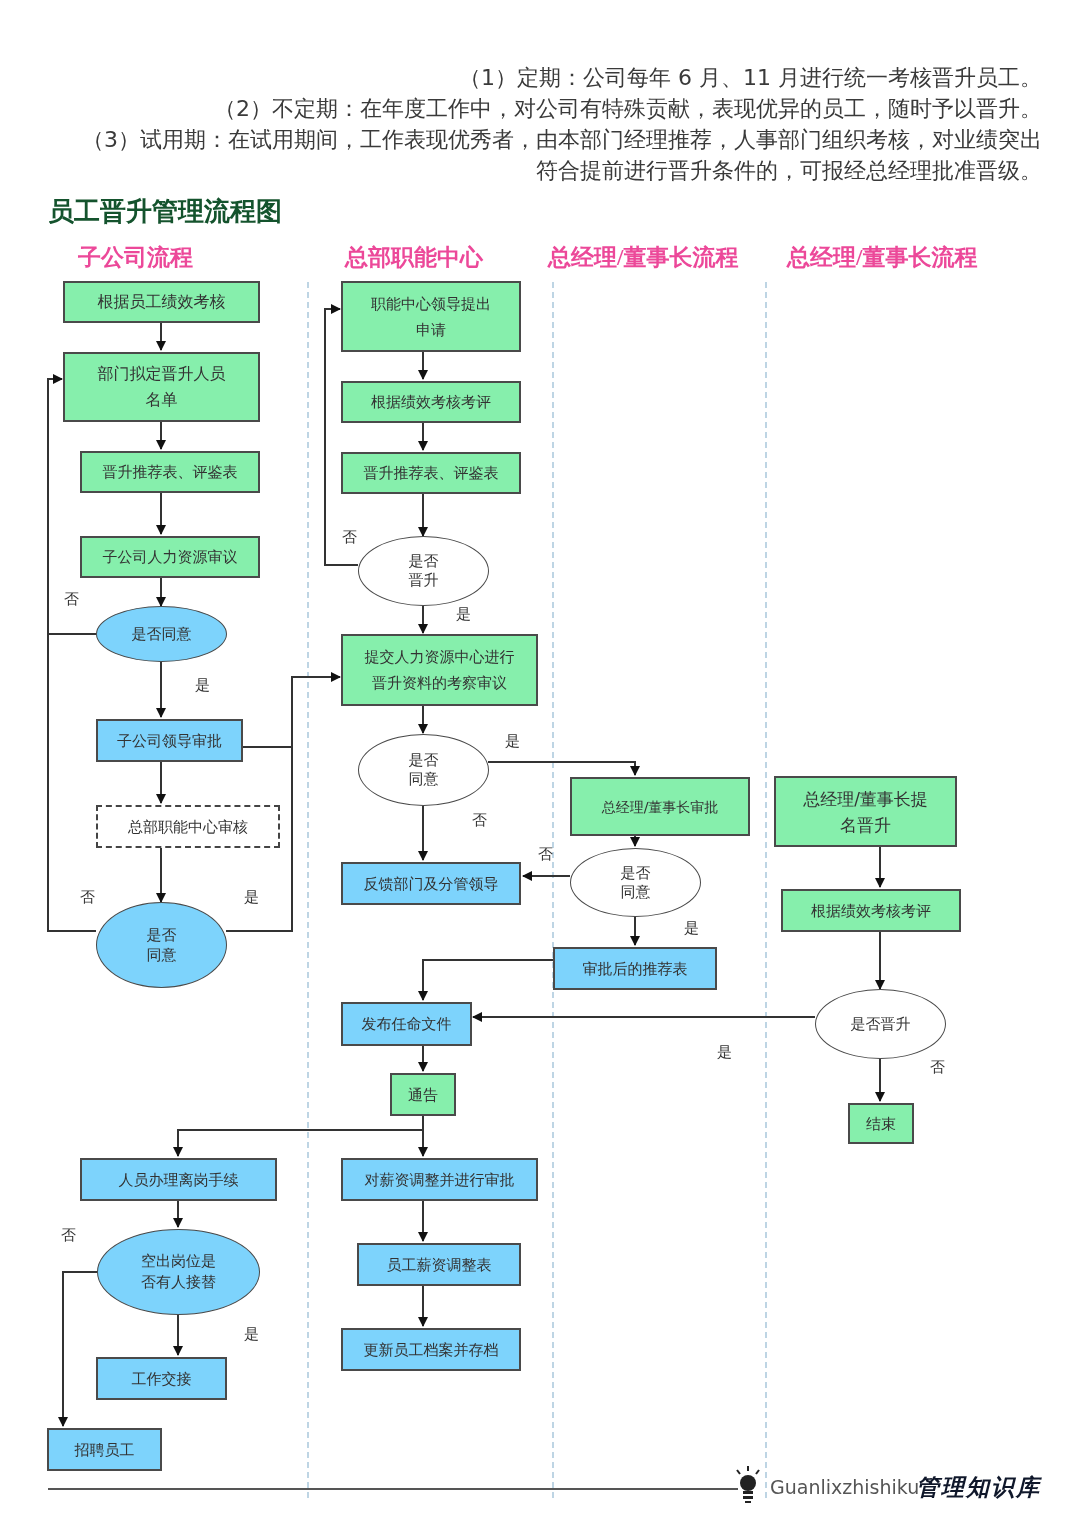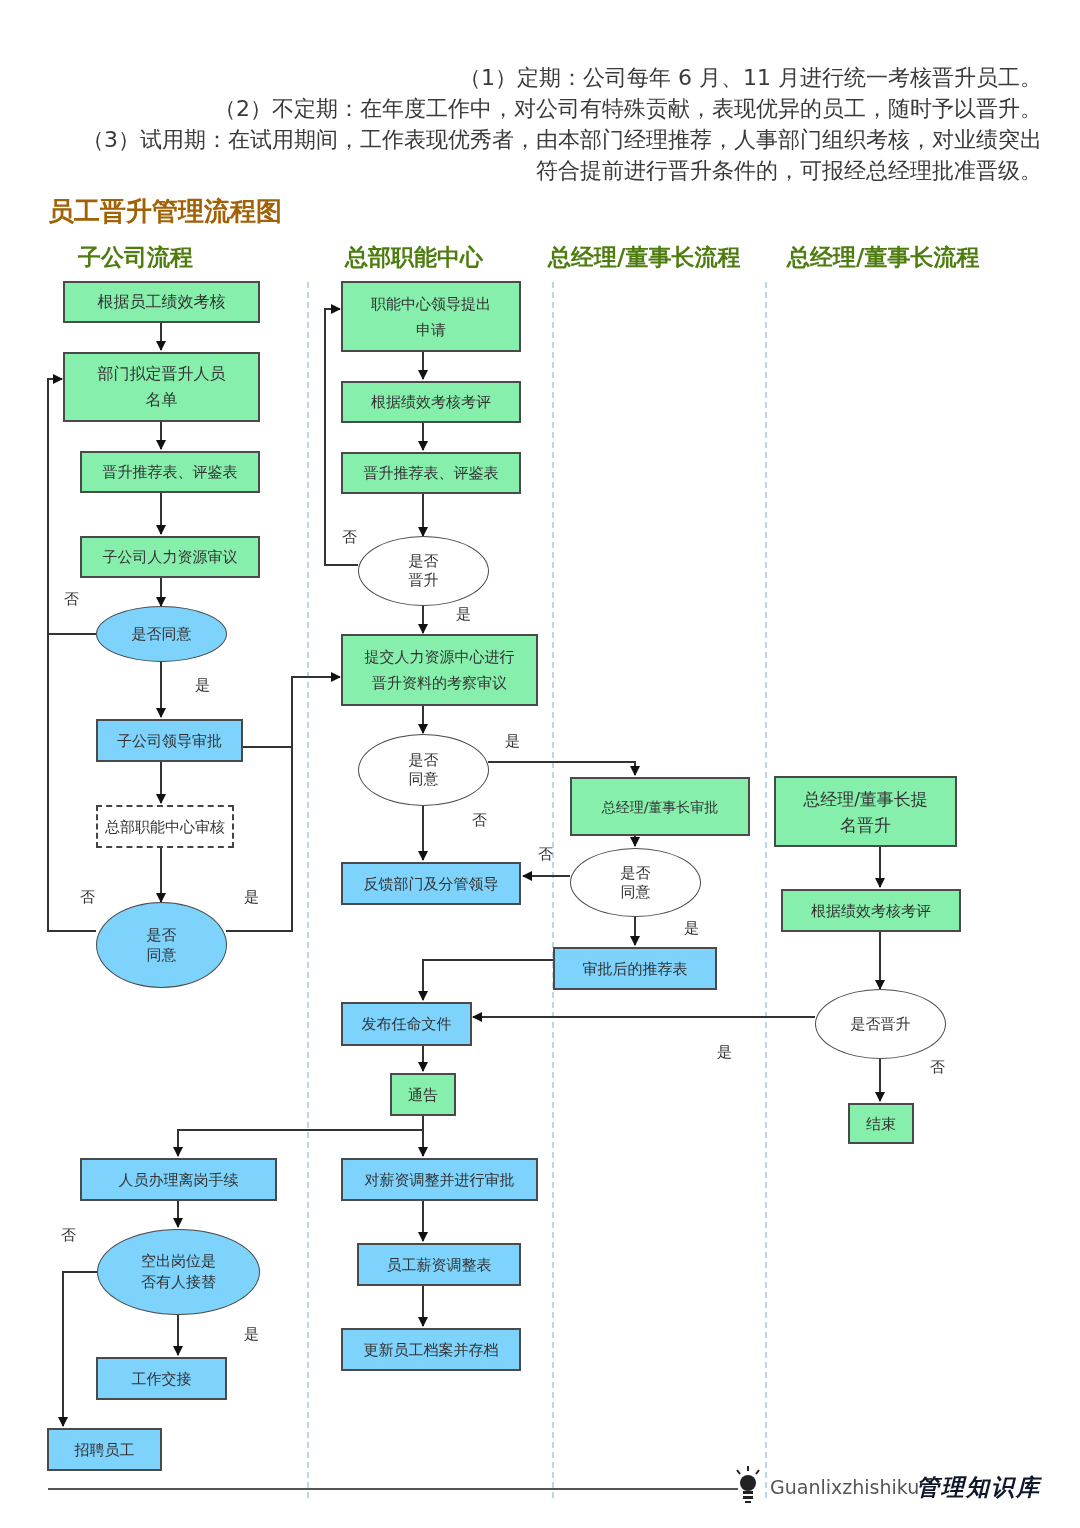--- a/index.html
+++ b/index.html
@@ -1,22 +1,22 @@
 <!DOCTYPE html>
 <html><head>
 <meta charset="utf-8">
 <style>
   html, body { margin: 0; padding: 0; background: #ffffff; }
   body { width: 1080px; height: 1528px; position: relative; overflow: hidden;
          font-family: "DejaVu Sans", "Liberation Sans", sans-serif; color: #333; }
   .intro { position: absolute; left: 52px; top: 62px; width: 990px; font-size: 22px; line-height: 31px; color: #3a3a3a; }
   .intro p { margin: 0; text-align: right; }
   .intro .ind { text-indent: 12px; }
-  .title { position: absolute; left: 48px; top: 194px; font-size: 26px; font-weight: bold; color: #a16207; }
-  .lane-title { position: absolute; top: 242px; font-size: 23px; font-weight: bold; color: #4d7c0f; white-space: nowrap; }
+  .title { position: absolute; left: 48px; top: 194px; font-size: 26px; font-weight: bold; color: #14532d; }
+  .lane-title { position: absolute; top: 242px; font-size: 23px; font-weight: bold; color: #ec4899; white-space: nowrap; font-family: Liberation Serif, serif; }
   svg#flow { position: absolute; left: 0; top: 0; }
   .node { position: absolute; box-sizing: border-box; display: flex; align-items: center; justify-content: center;
           text-align: center; font-size: 16px; line-height: 26px; color: #333; border: 2px solid #4a4a4a; }
   .g { background: #86efac; }
   .o { background: #7dd3fc; }
   .w { background: #ffffff; }
   .dash { background: #fff; border: 2px dashed #444; }
   .ell { border-radius: 50%; border-width: 1.5px; }
   .lbl { position: absolute; font-size: 15px; color: #333; }
   .footer { position: absolute; top: 1476px; left: 770px; font-size: 19px; color: #555; }
@@ -97,21 +97,21 @@
   </g>
 </svg>
 
 <div class="node g" style="left:63px;top:281px;width:197px;height:42px">根据员工绩效考核</div>
 <div class="node g" style="left:63px;top:352px;width:197px;height:70px;white-space:pre-line">部门拟定晋升人员
 名单</div>
 <div class="node g" style="left:80px;top:451px;width:180px;height:42px;font-size:15px">晋升推荐表、评鉴表</div>
 <div class="node g" style="left:80px;top:536px;width:180px;height:42px;font-size:15px">子公司人力资源审议</div>
 <div class="node o ell" style="left:96px;top:606px;width:131px;height:56px;font-size:15px">是否同意</div>
 <div class="node o" style="left:96px;top:719px;width:147px;height:43px;font-size:15px">子公司领导审批</div>
-<div class="node dash" style="left:96px;top:805px;width:138px;height:43px;font-size:15px">总部职能中心审核</div>
+<div class="node dash" style="left:96px;top:805px;width:184px;height:43px;font-size:15px">总部职能中心审核</div>
 <div class="node o ell" style="left:96px;top:902px;width:131px;height:86px;font-size:15px;white-space:pre-line;line-height:20px">是否
 同意</div>
 
 <div class="node g" style="left:341px;top:281px;width:180px;height:71px;white-space:pre-line;font-size:15px">职能中心领导提出
 申请</div>
 <div class="node g" style="left:341px;top:381px;width:180px;height:42px;font-size:15px">根据绩效考核考评</div>
 <div class="node g" style="left:341px;top:452px;width:180px;height:42px;font-size:15px">晋升推荐表、评鉴表</div>
 <div class="node w ell" style="left:358px;top:536px;width:131px;height:70px;font-size:15px;white-space:pre-line;line-height:19px">是否
 晋升</div>
 <div class="node g" style="left:341px;top:634px;width:197px;height:72px;white-space:pre-line;font-size:15px">提交人力资源中心进行

